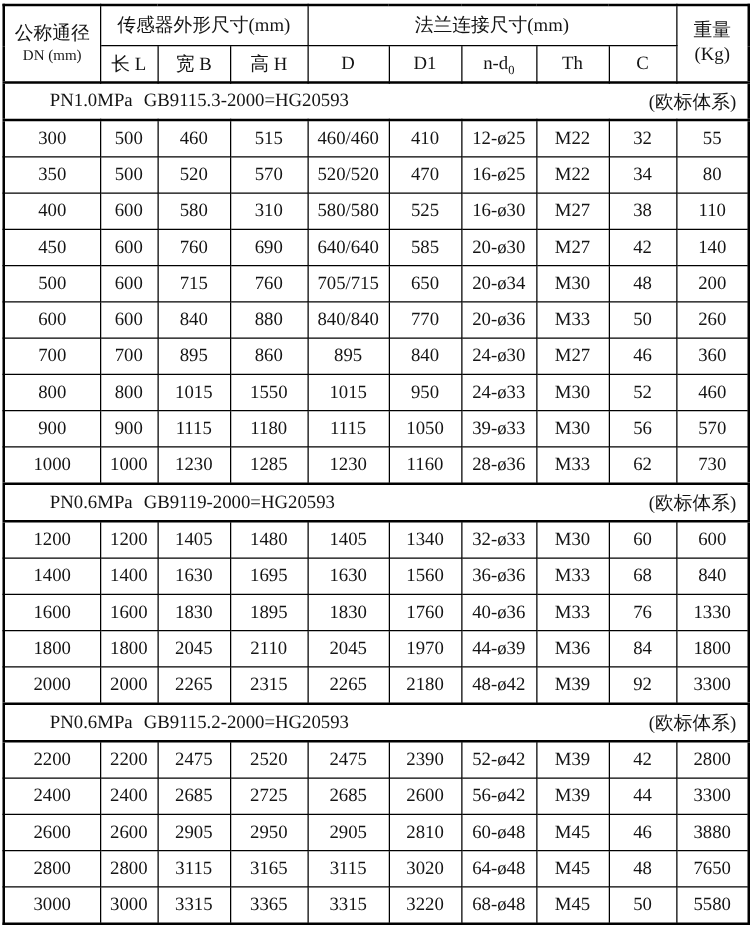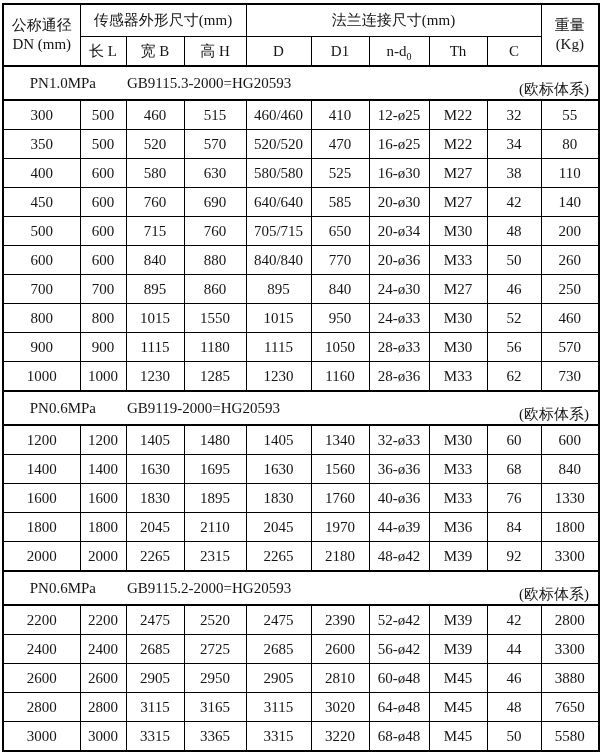--- a/index.html
+++ b/index.html
@@ -28,40 +28,41 @@
     vertical-align: middle;
     padding: 0;
     font-weight: normal;
     overflow: hidden;
     white-space: nowrap;
   }
   thead tr.h1 th { height: 31px; font-size: 15px; margin-top: 35px; }
   thead tr.h2 th { height: 28px; font-size: 15px; }
   th.rowspan2 { height: auto; }
   .two-line div { line-height: 1.25; }
-  .dn-sub { font-size: 15px; }
+  .dn-sub { font-size: 12px; }
   td.data { height: 28px; font-size: 15px; }
   tr.section td {
     border-top: 2px solid #000;
     border-bottom: 2px solid #000;
     height: 28px;
   }
   .section-inner {
     display: flex;
     align-items: center;
     padding: 0 9px 0 8px;
     font-size: 15px;
   }
   .section-inner .pn {
     width: 84px;
-    text-align: right;
+    text-align: center;
     flex: 0 0 auto;
-  }
-  .section-inner .std { text-align: left; margin-left: 31px; }
-  .section-inner .note { margin-left: auto; margin-top: 13px; }
+    margin-left: 19px;
+  }
+  .section-inner .std { text-align: left; }
+  .section-inner .note { margin-left: auto; }
   sub { font-size: 10px; line-height: 0; }
 </style>
 </head>
 <body>
 
 <div class="page">
   <table class="spec">
     <colgroup>
       <col style="width:77px">
       <col style="width:46px">
@@ -129,21 +130,21 @@
           <td class="data">470</td>
           <td class="data">16-ø25</td>
           <td class="data">M22</td>
           <td class="data">34</td>
           <td class="data">80</td>
         </tr>
         <tr>
           <td class="data">400</td>
           <td class="data">600</td>
           <td class="data">580</td>
-          <td class="data">630</td>
+          <td class="data">310</td>
           <td class="data">580/580</td>
           <td class="data">525</td>
           <td class="data">16-ø30</td>
           <td class="data">M27</td>
           <td class="data">38</td>
           <td class="data">110</td>
         </tr>
         <tr>
           <td class="data">450</td>
           <td class="data">600</td>
@@ -183,42 +184,42 @@
         <tr>
           <td class="data">700</td>
           <td class="data">700</td>
           <td class="data">895</td>
           <td class="data">860</td>
           <td class="data">895</td>
           <td class="data">840</td>
           <td class="data">24-ø30</td>
           <td class="data">M27</td>
           <td class="data">46</td>
-          <td class="data">250</td>
+          <td class="data">360</td>
         </tr>
         <tr>
           <td class="data">800</td>
           <td class="data">800</td>
           <td class="data">1015</td>
           <td class="data">1550</td>
           <td class="data">1015</td>
           <td class="data">950</td>
           <td class="data">24-ø33</td>
           <td class="data">M30</td>
           <td class="data">52</td>
           <td class="data">460</td>
         </tr>
         <tr>
           <td class="data">900</td>
           <td class="data">900</td>
           <td class="data">1115</td>
           <td class="data">1180</td>
           <td class="data">1115</td>
           <td class="data">1050</td>
-          <td class="data">28-ø33</td>
+          <td class="data">39-ø33</td>
           <td class="data">M30</td>
           <td class="data">56</td>
           <td class="data">570</td>
         </tr>
         <tr>
           <td class="data">1000</td>
           <td class="data">1000</td>
           <td class="data">1230</td>
           <td class="data">1285</td>
           <td class="data">1230</td>

